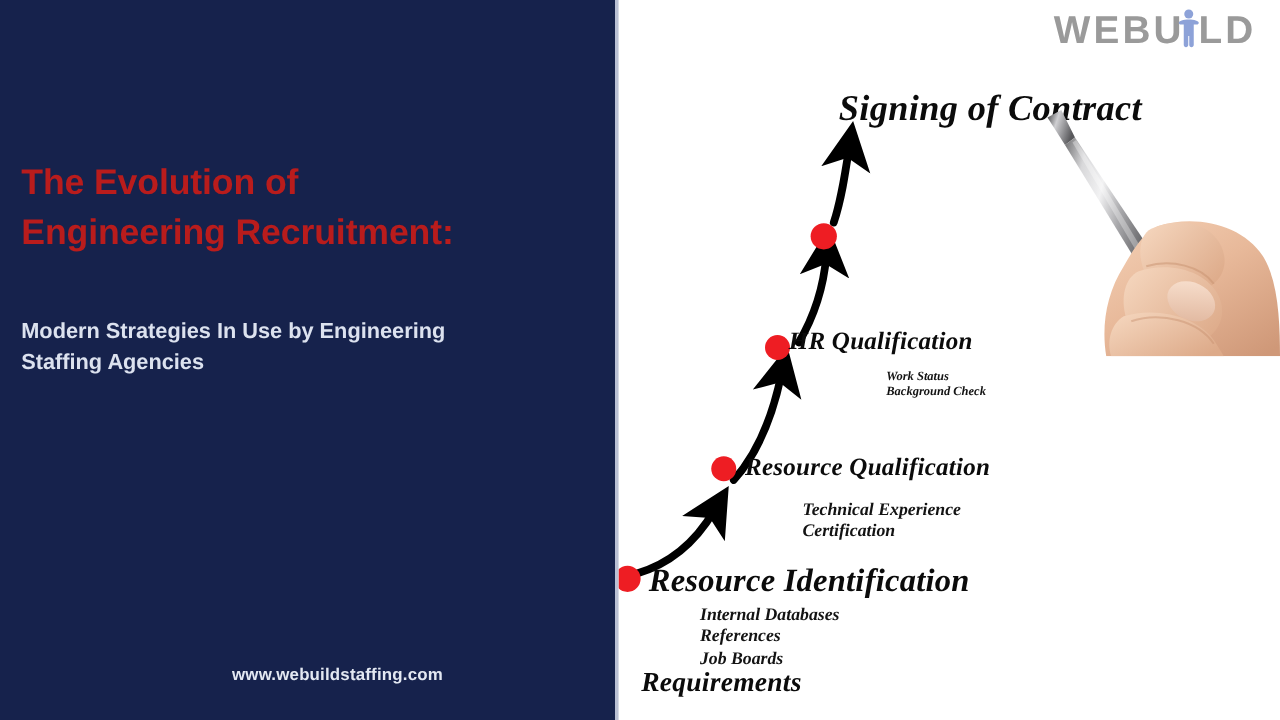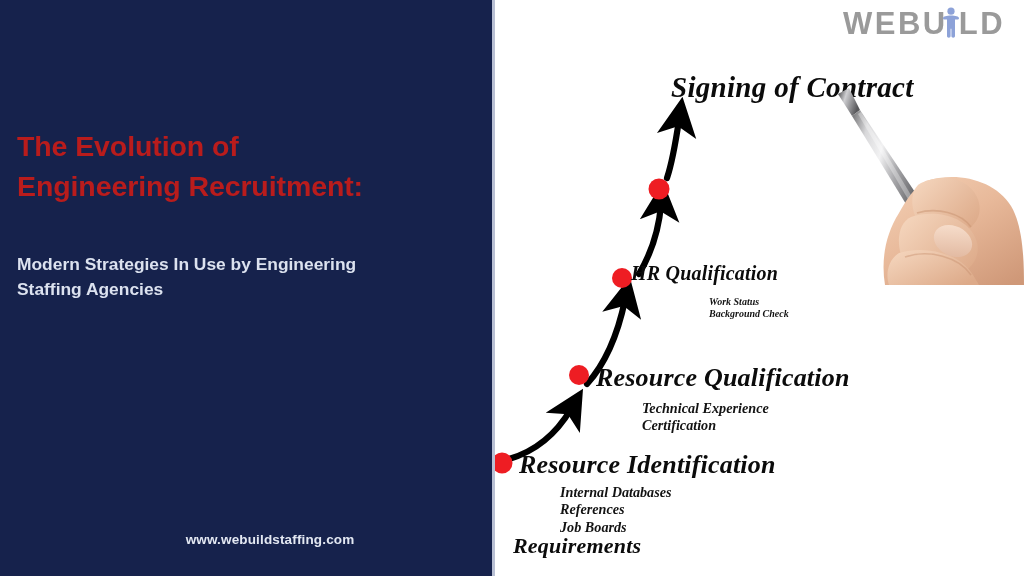--- a/index.html
+++ b/index.html
@@ -137,21 +137,21 @@
     font-weight: bold;
     color: #131313;
     white-space: nowrap;
     line-height: 1.22;
   }
 
   .lbl-contract  { left: 176px; top: 71px;  font-size: 29px; letter-spacing: 0.3px; }
   .lbl-selection { left: 177px; top: 176px; font-size: 21.5px; letter-spacing: 0.2px; }
   .lbl-hr        { left: 136px; top: 262px; font-size: 20px; letter-spacing: 0.2px; }
   .sub-hr        { left: 186px; top: 296px; font-size: 10px; margin-left: 28px; }
-  .lbl-resq      { left: 101px; top: 363px; font-size: 26px; letter-spacing: 0.2px; }
+  .lbl-resq      { left: 101px; top: 363px; font-size: 20px; letter-spacing: 0.2px; }
   .sub-resq      { left: 147px; top: 400px; font-size: 14.2px; }
   .lbl-resid     { left: 24px;  top: 450px; font-size: 26px; letter-spacing: 0.2px; }
   .sub-resid     { left: 65px;  top: 484px; font-size: 14.2px; }
   .lbl-reqs      { left: 18px;  top: 534px; font-size: 22px; letter-spacing: 0.2px; }
 
   
   .hand-pen {
     position: absolute;
     left: 330px;
     top: 85px;

